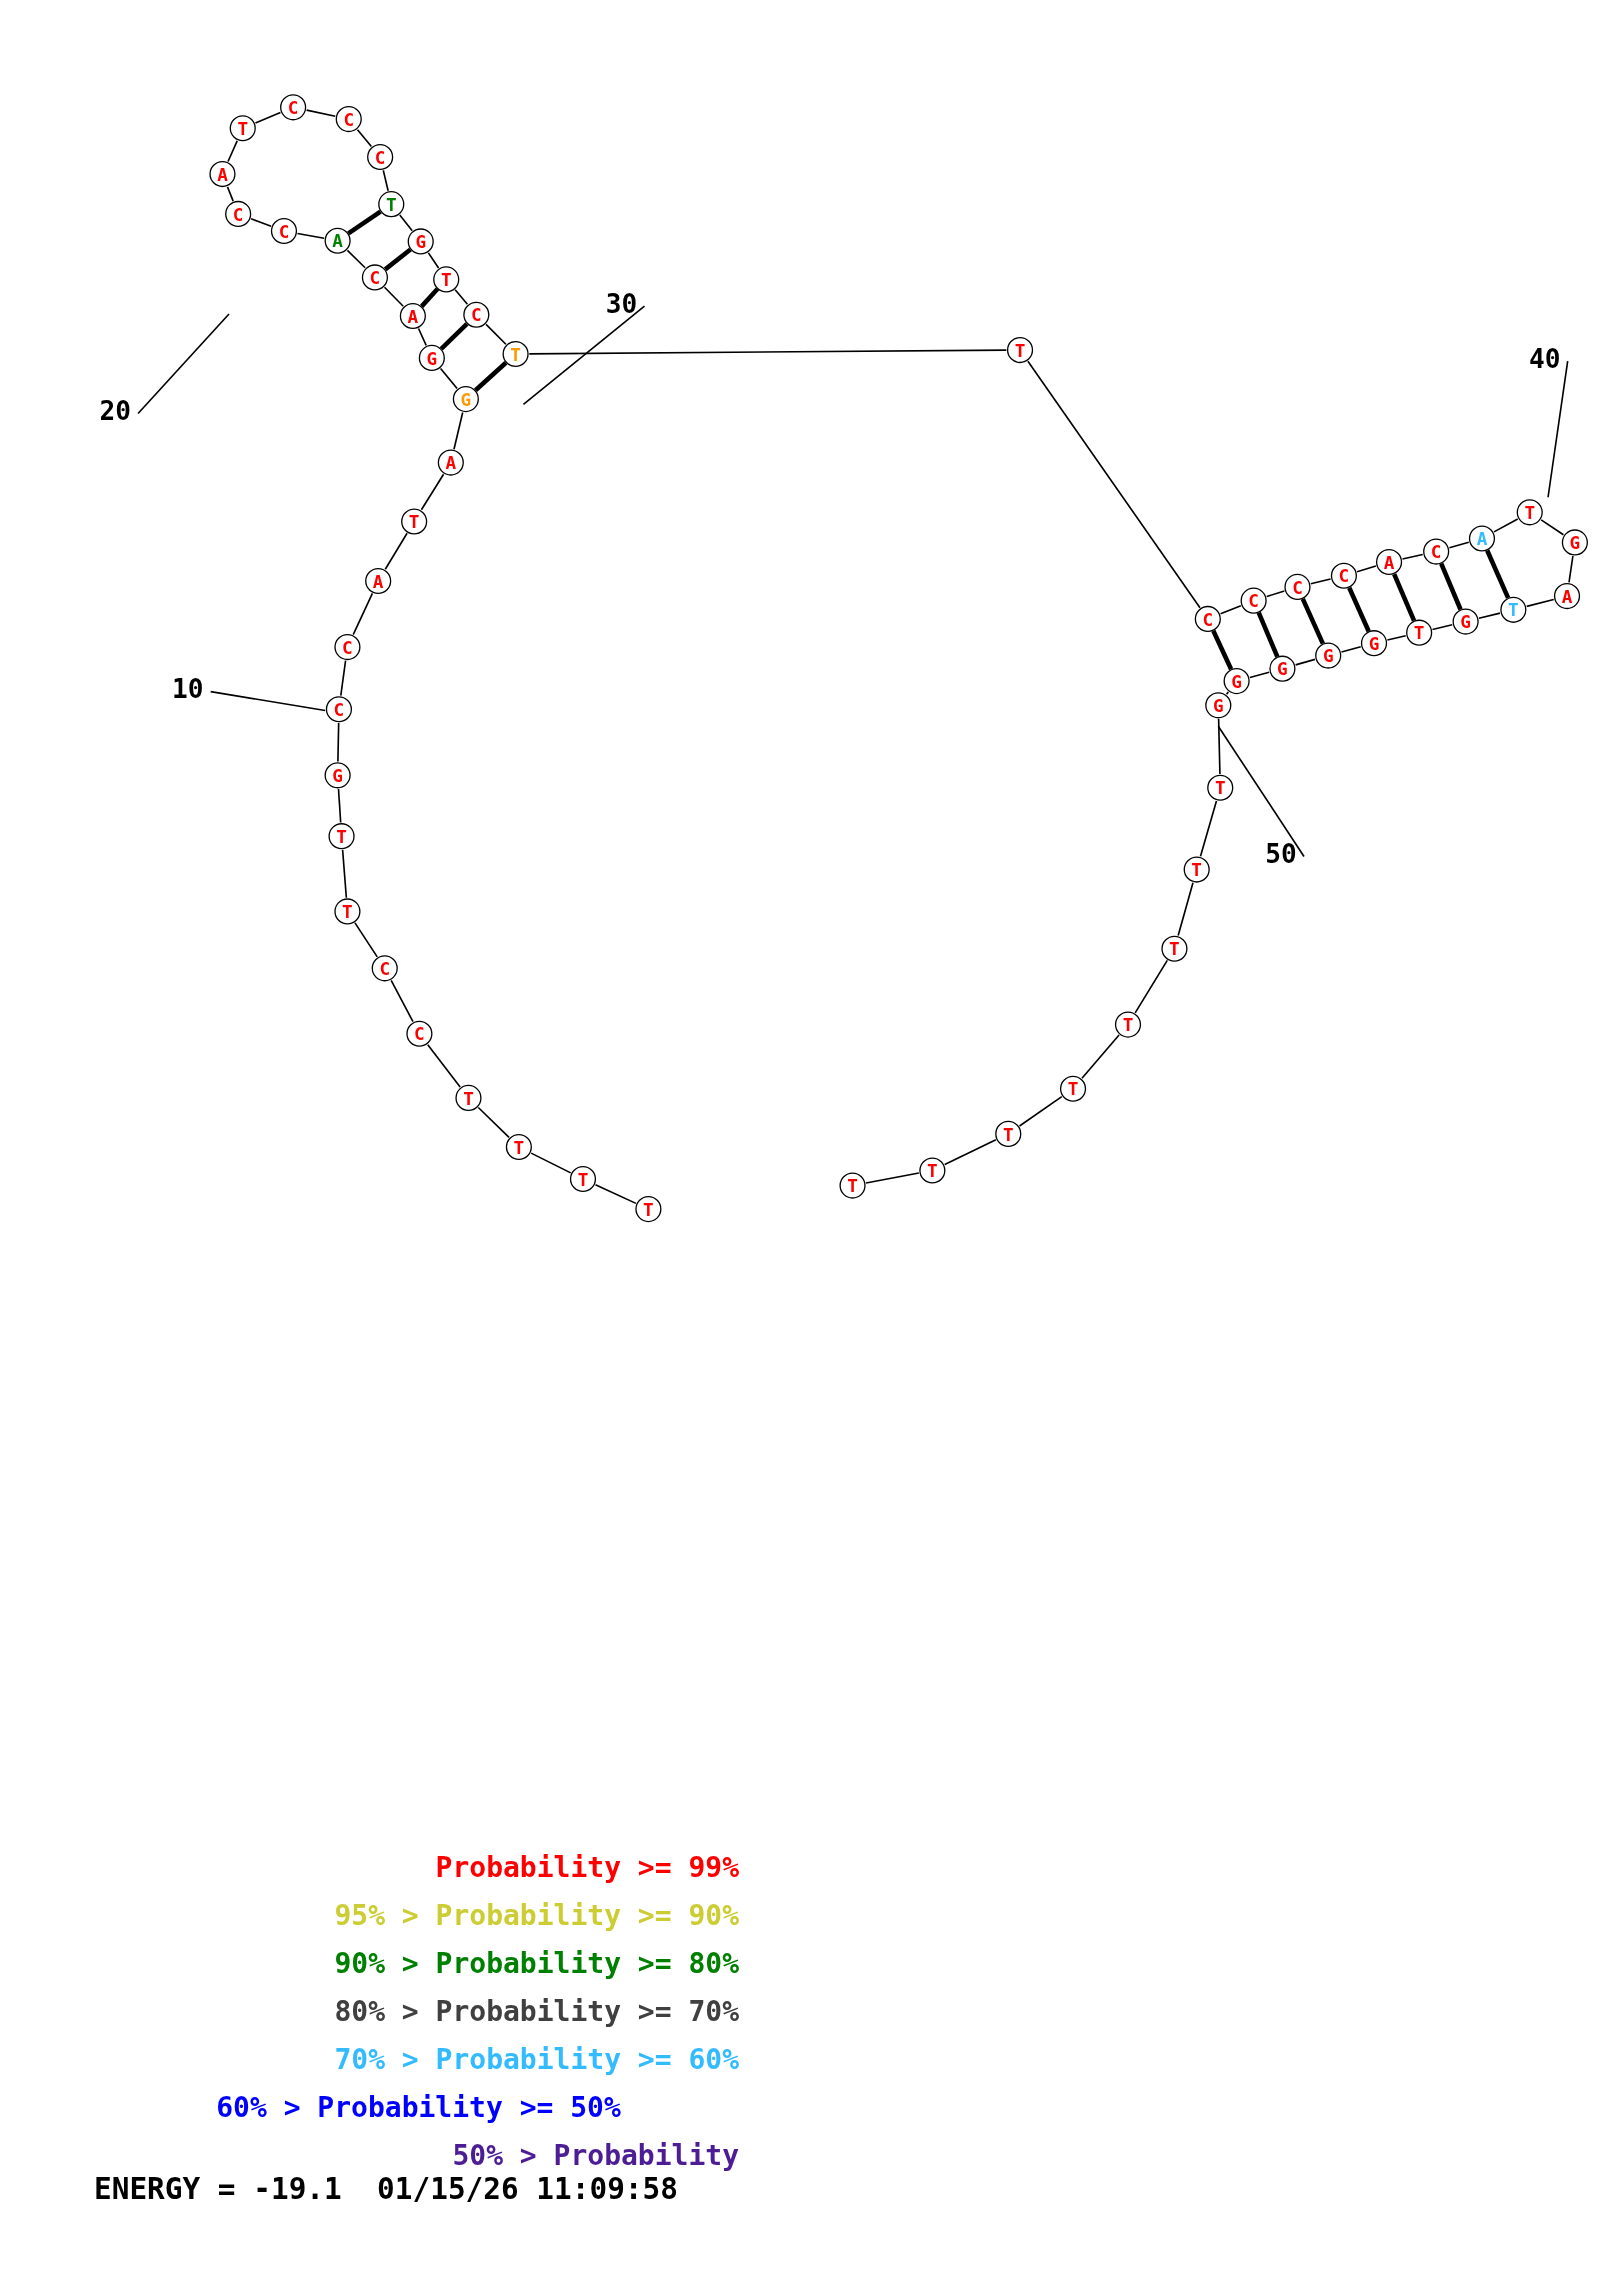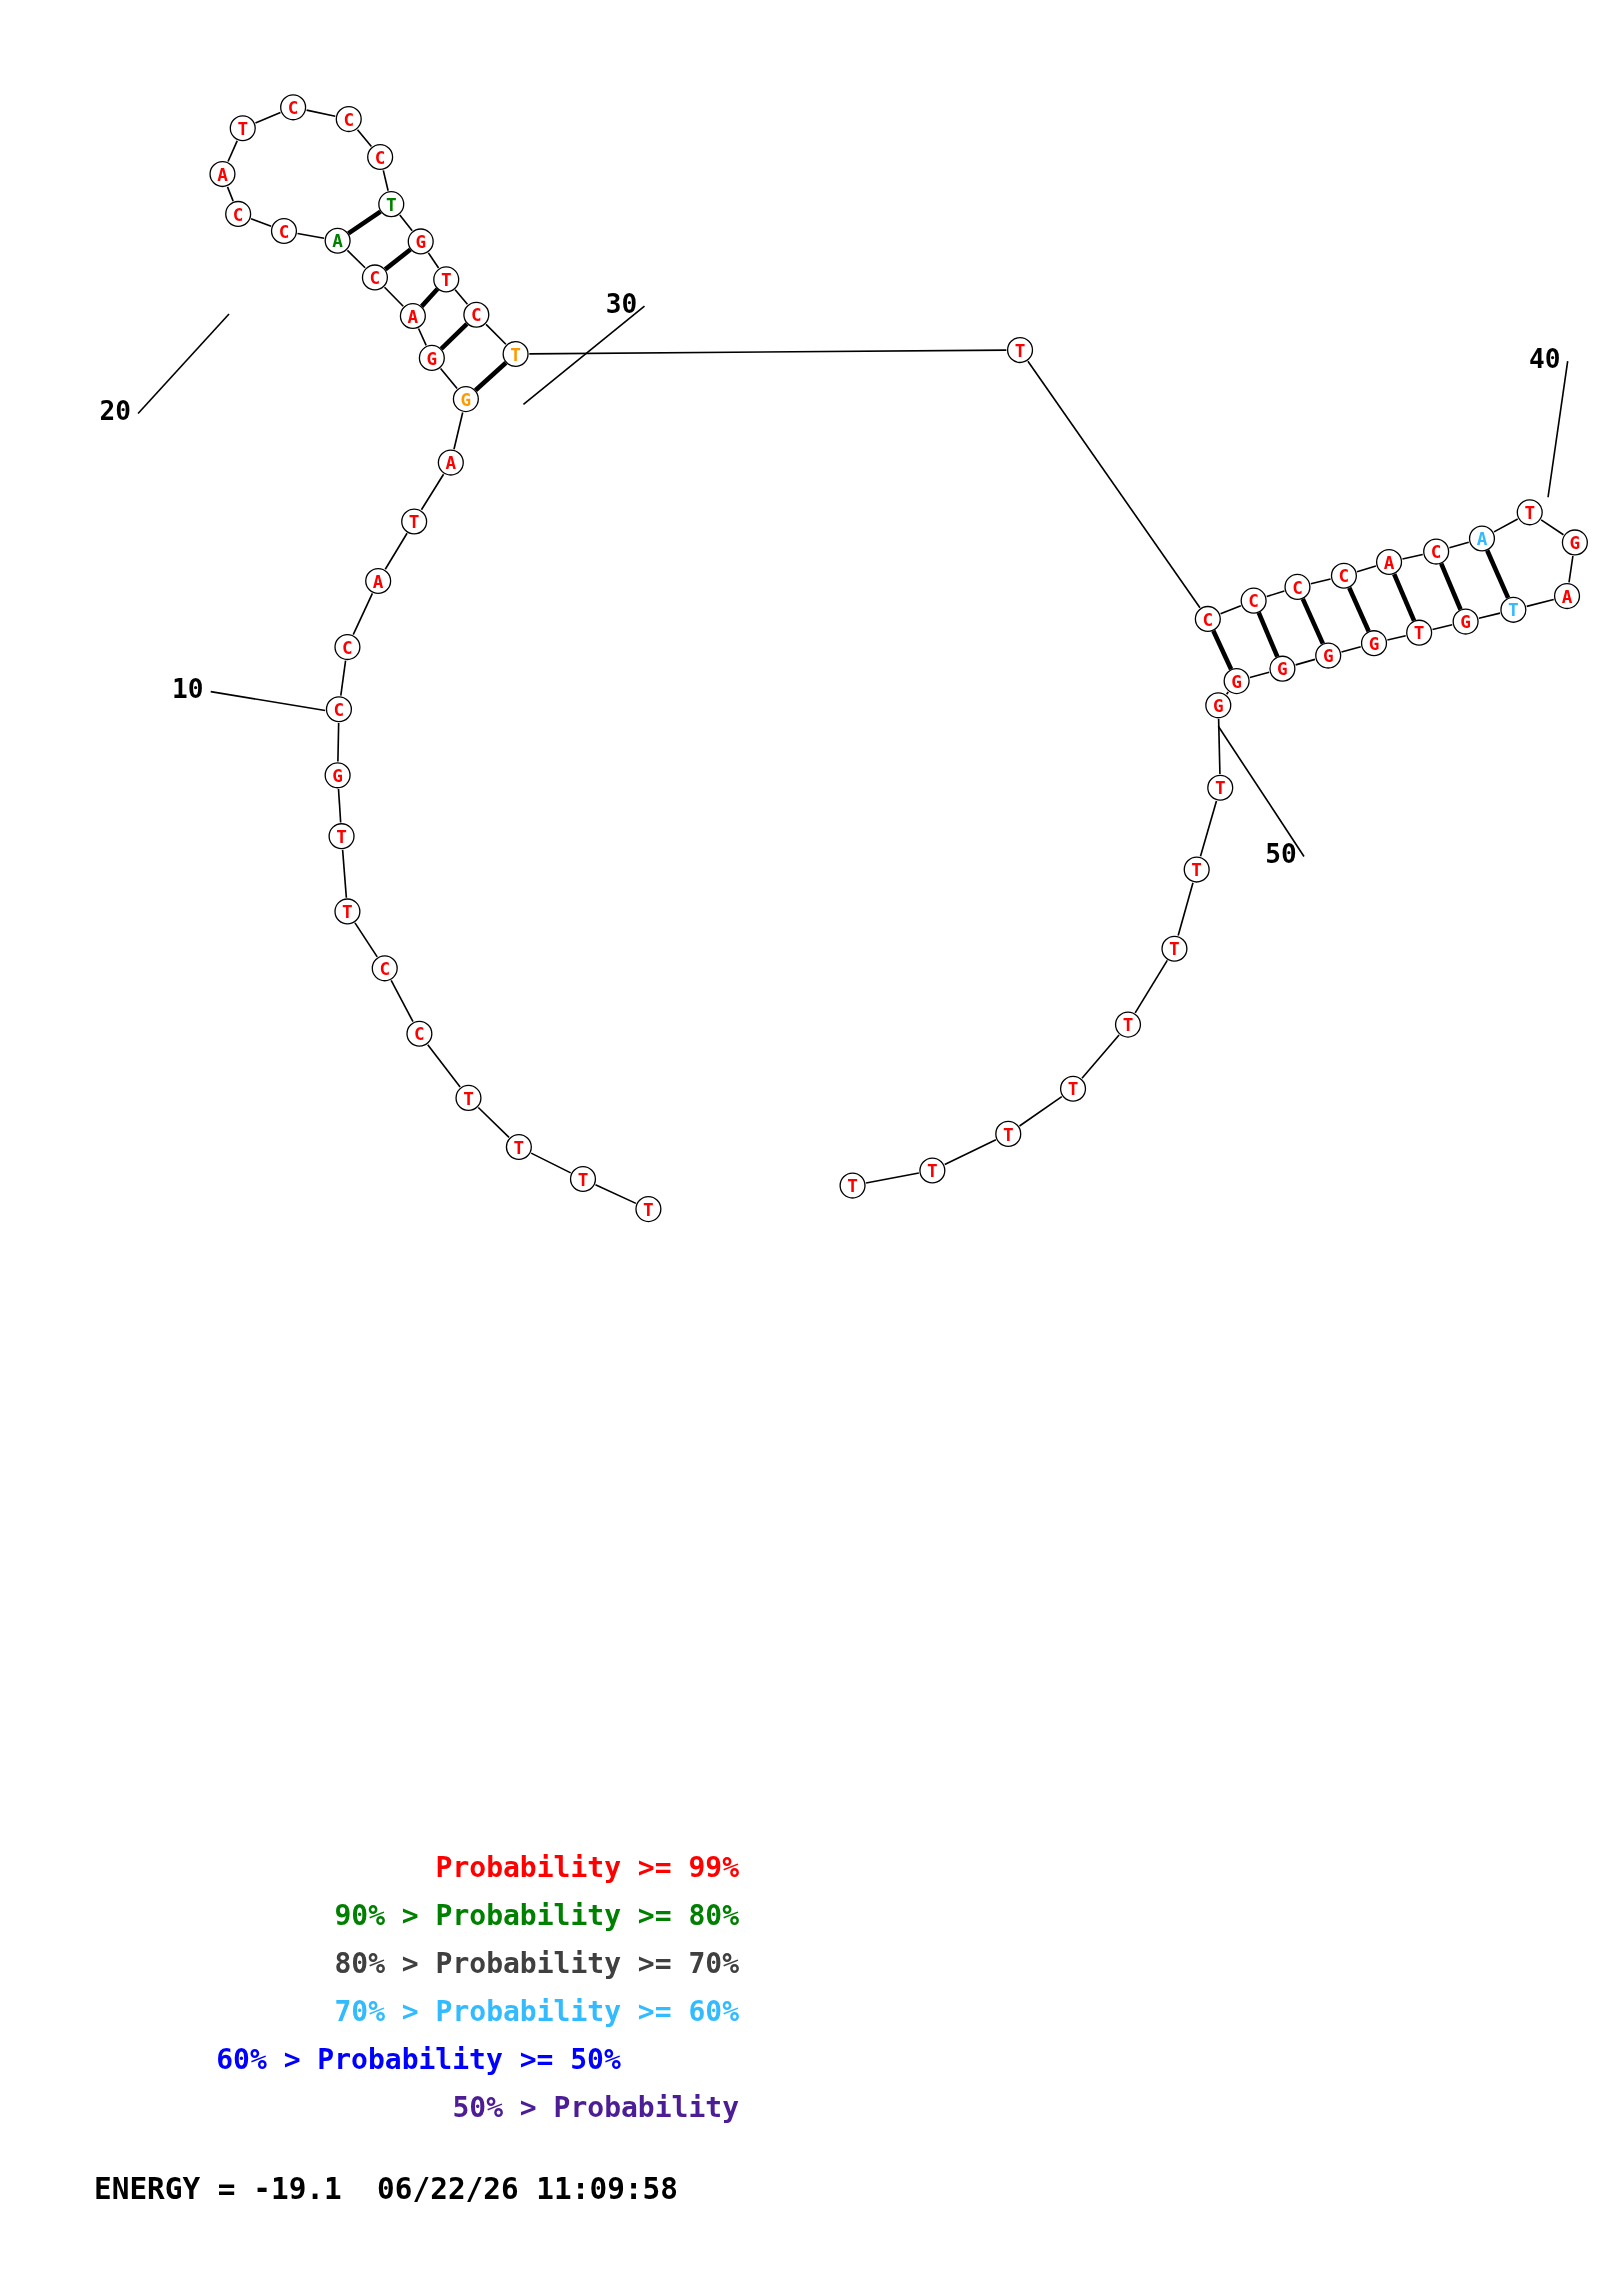--- a/index.html
+++ b/index.html
@@ -402,21 +402,22 @@
       <text x="287" y="1053" class="num">10</text>
       <text x="176" y="628" class="num">20</text>
       <text x="950" y="464" class="num">30</text>
       <text x="2361" y="548" class="num">40</text>
       <text x="1958" y="1305" class="num">50</text>
     </g>
 </svg>
 
 <div class="legend">
   <div class="legend-row" style="color: rgb(255, 0, 0);">Probability &gt;= 99%</div>
+  <div class="legend-row" style="color: rgb(204, 204, 51);">95% &gt; Probability &gt;= 90%</div>
   <div class="legend-row" style="color: rgb(0, 128, 0);">90% &gt; Probability &gt;= 80%</div>
   <div class="legend-row" style="color: #404040;">80% &gt; Probability &gt;= 70%</div>
   <div class="legend-row" style="color: rgb(51, 187, 255);">70% &gt; Probability &gt;= 60%</div>
   <div class="legend-row" style="color: rgb(0, 0, 255); text-align: center;">60% &gt; Probability &gt;= 50%</div>
   <div class="legend-row" style="color: #4c1d95;">50% &gt; Probability</div>
 </div>
 
-<div class="energy-line">ENERGY = -19.1  06/22/26 11:09:58</div>
+<div class="energy-line">ENERGY = -19.1  01/15/26 11:09:58</div>
 
 
 </body></html>

